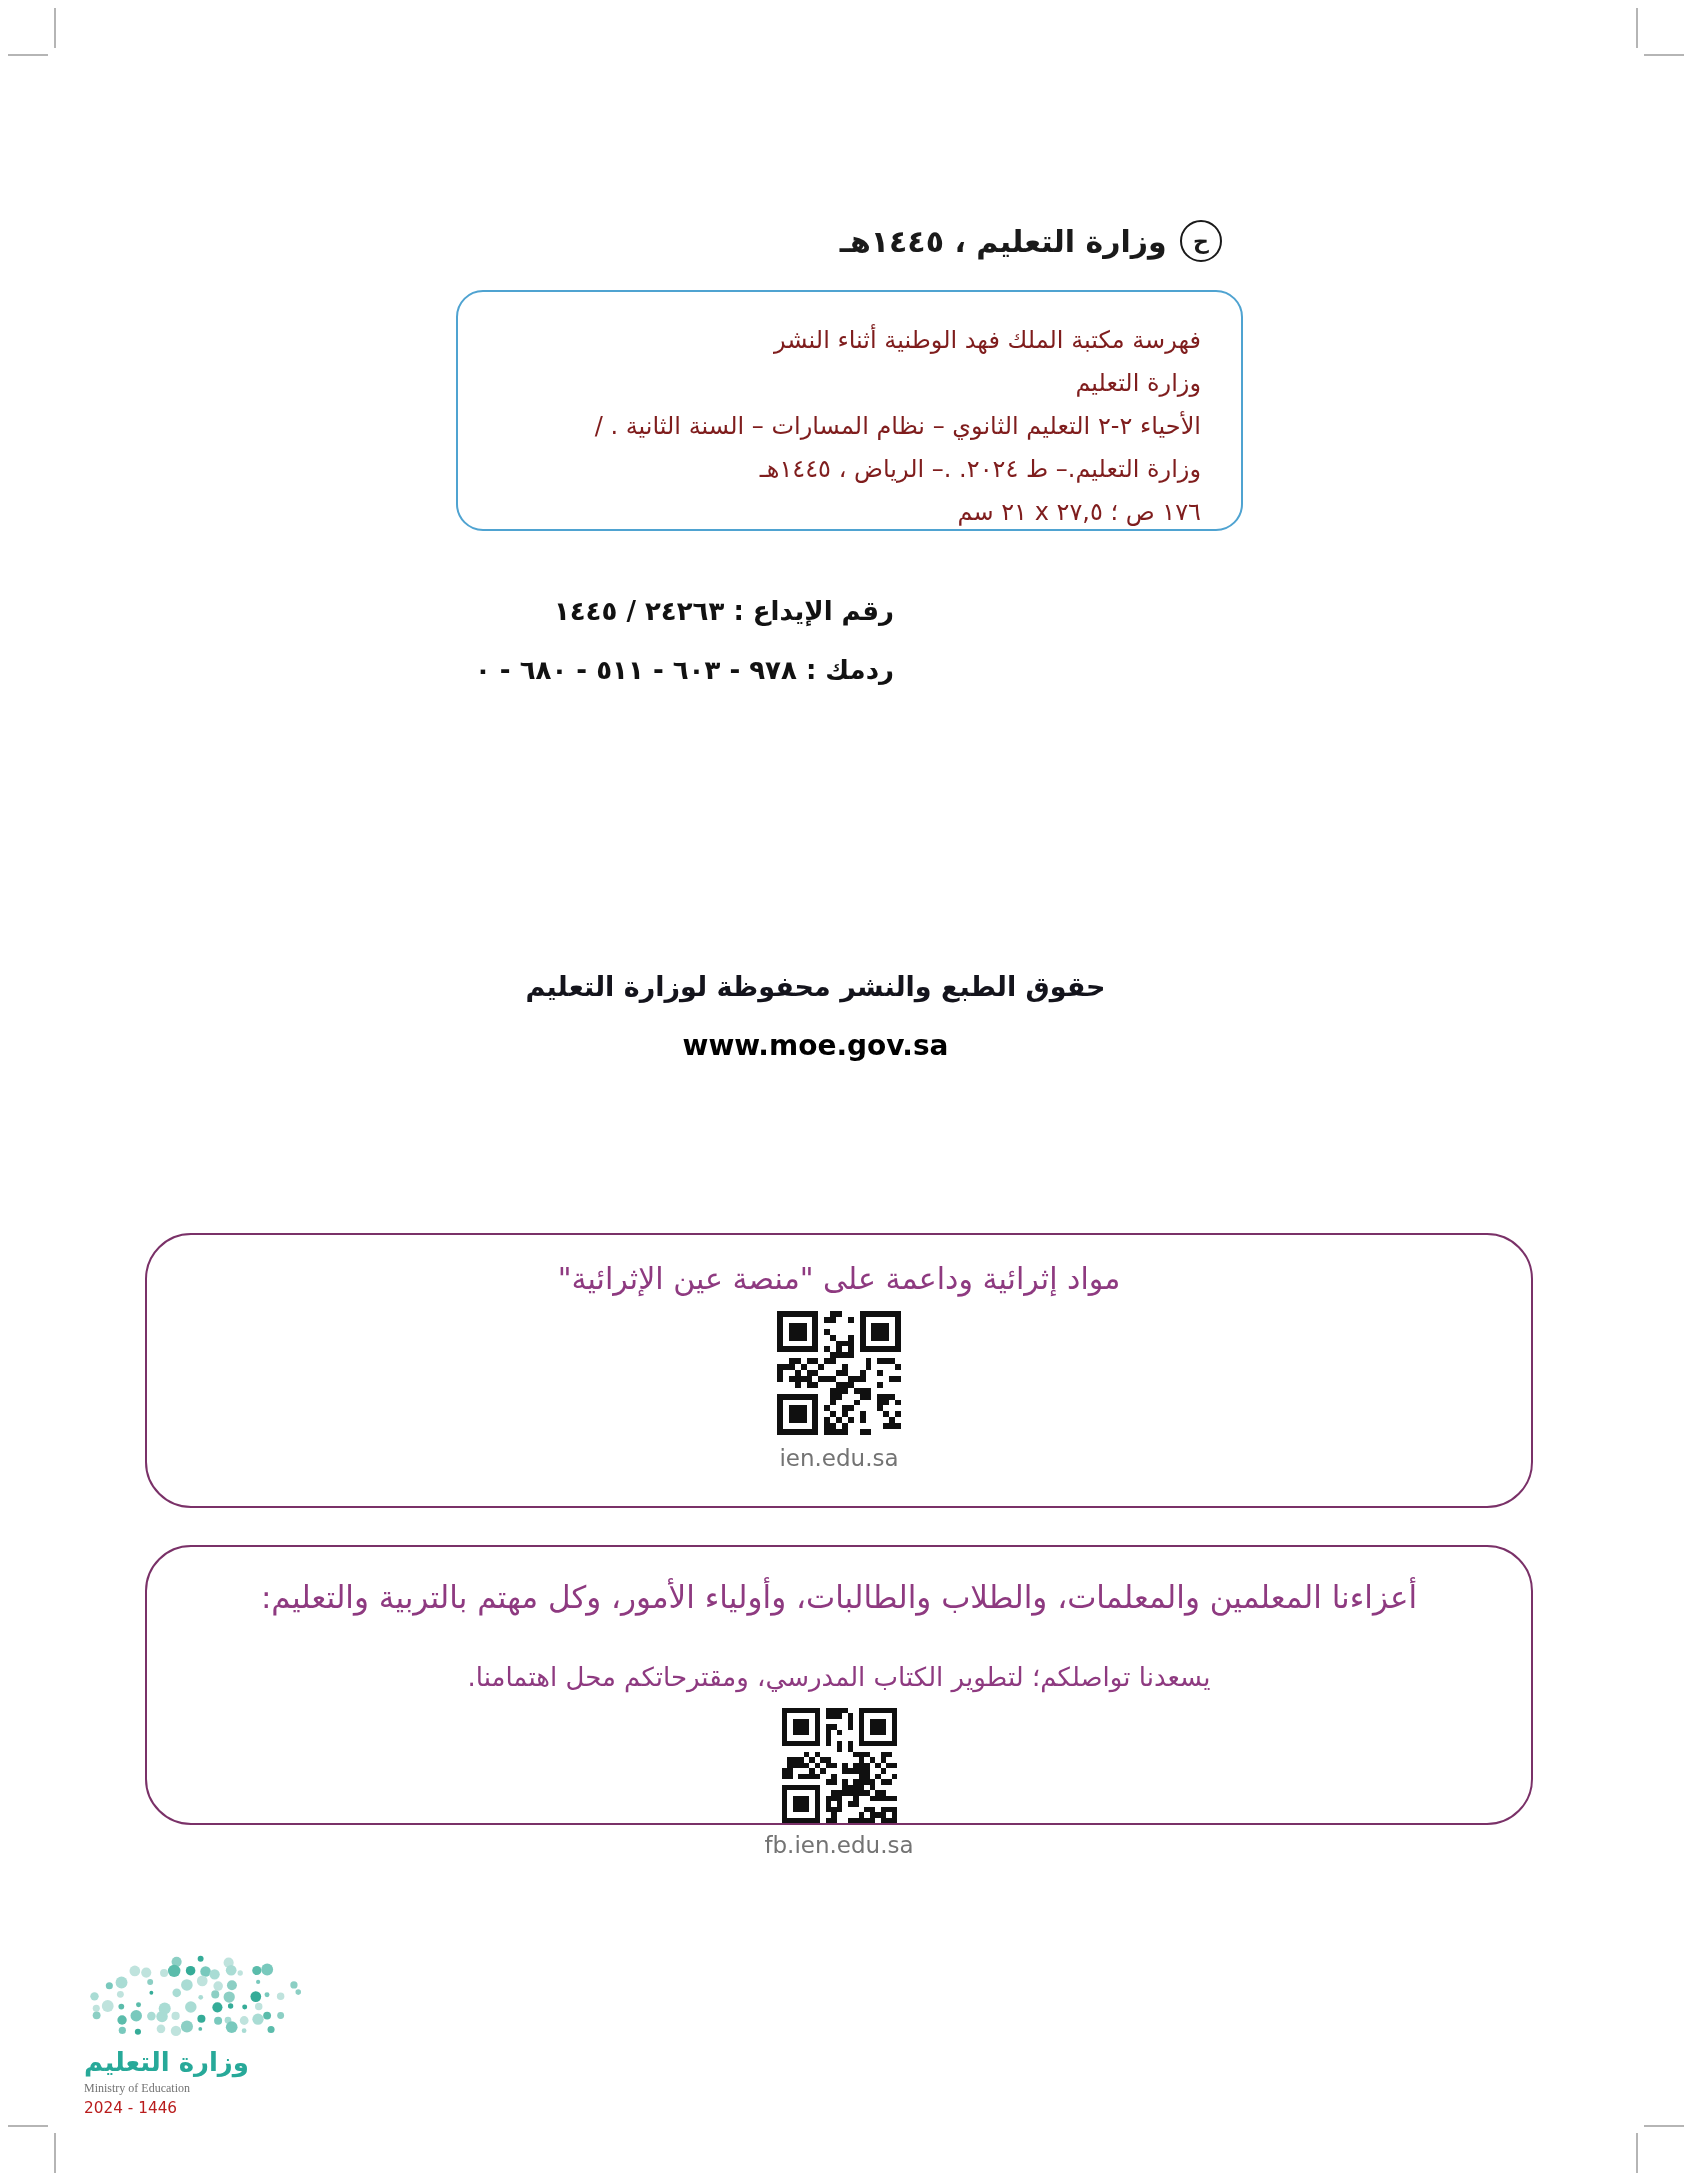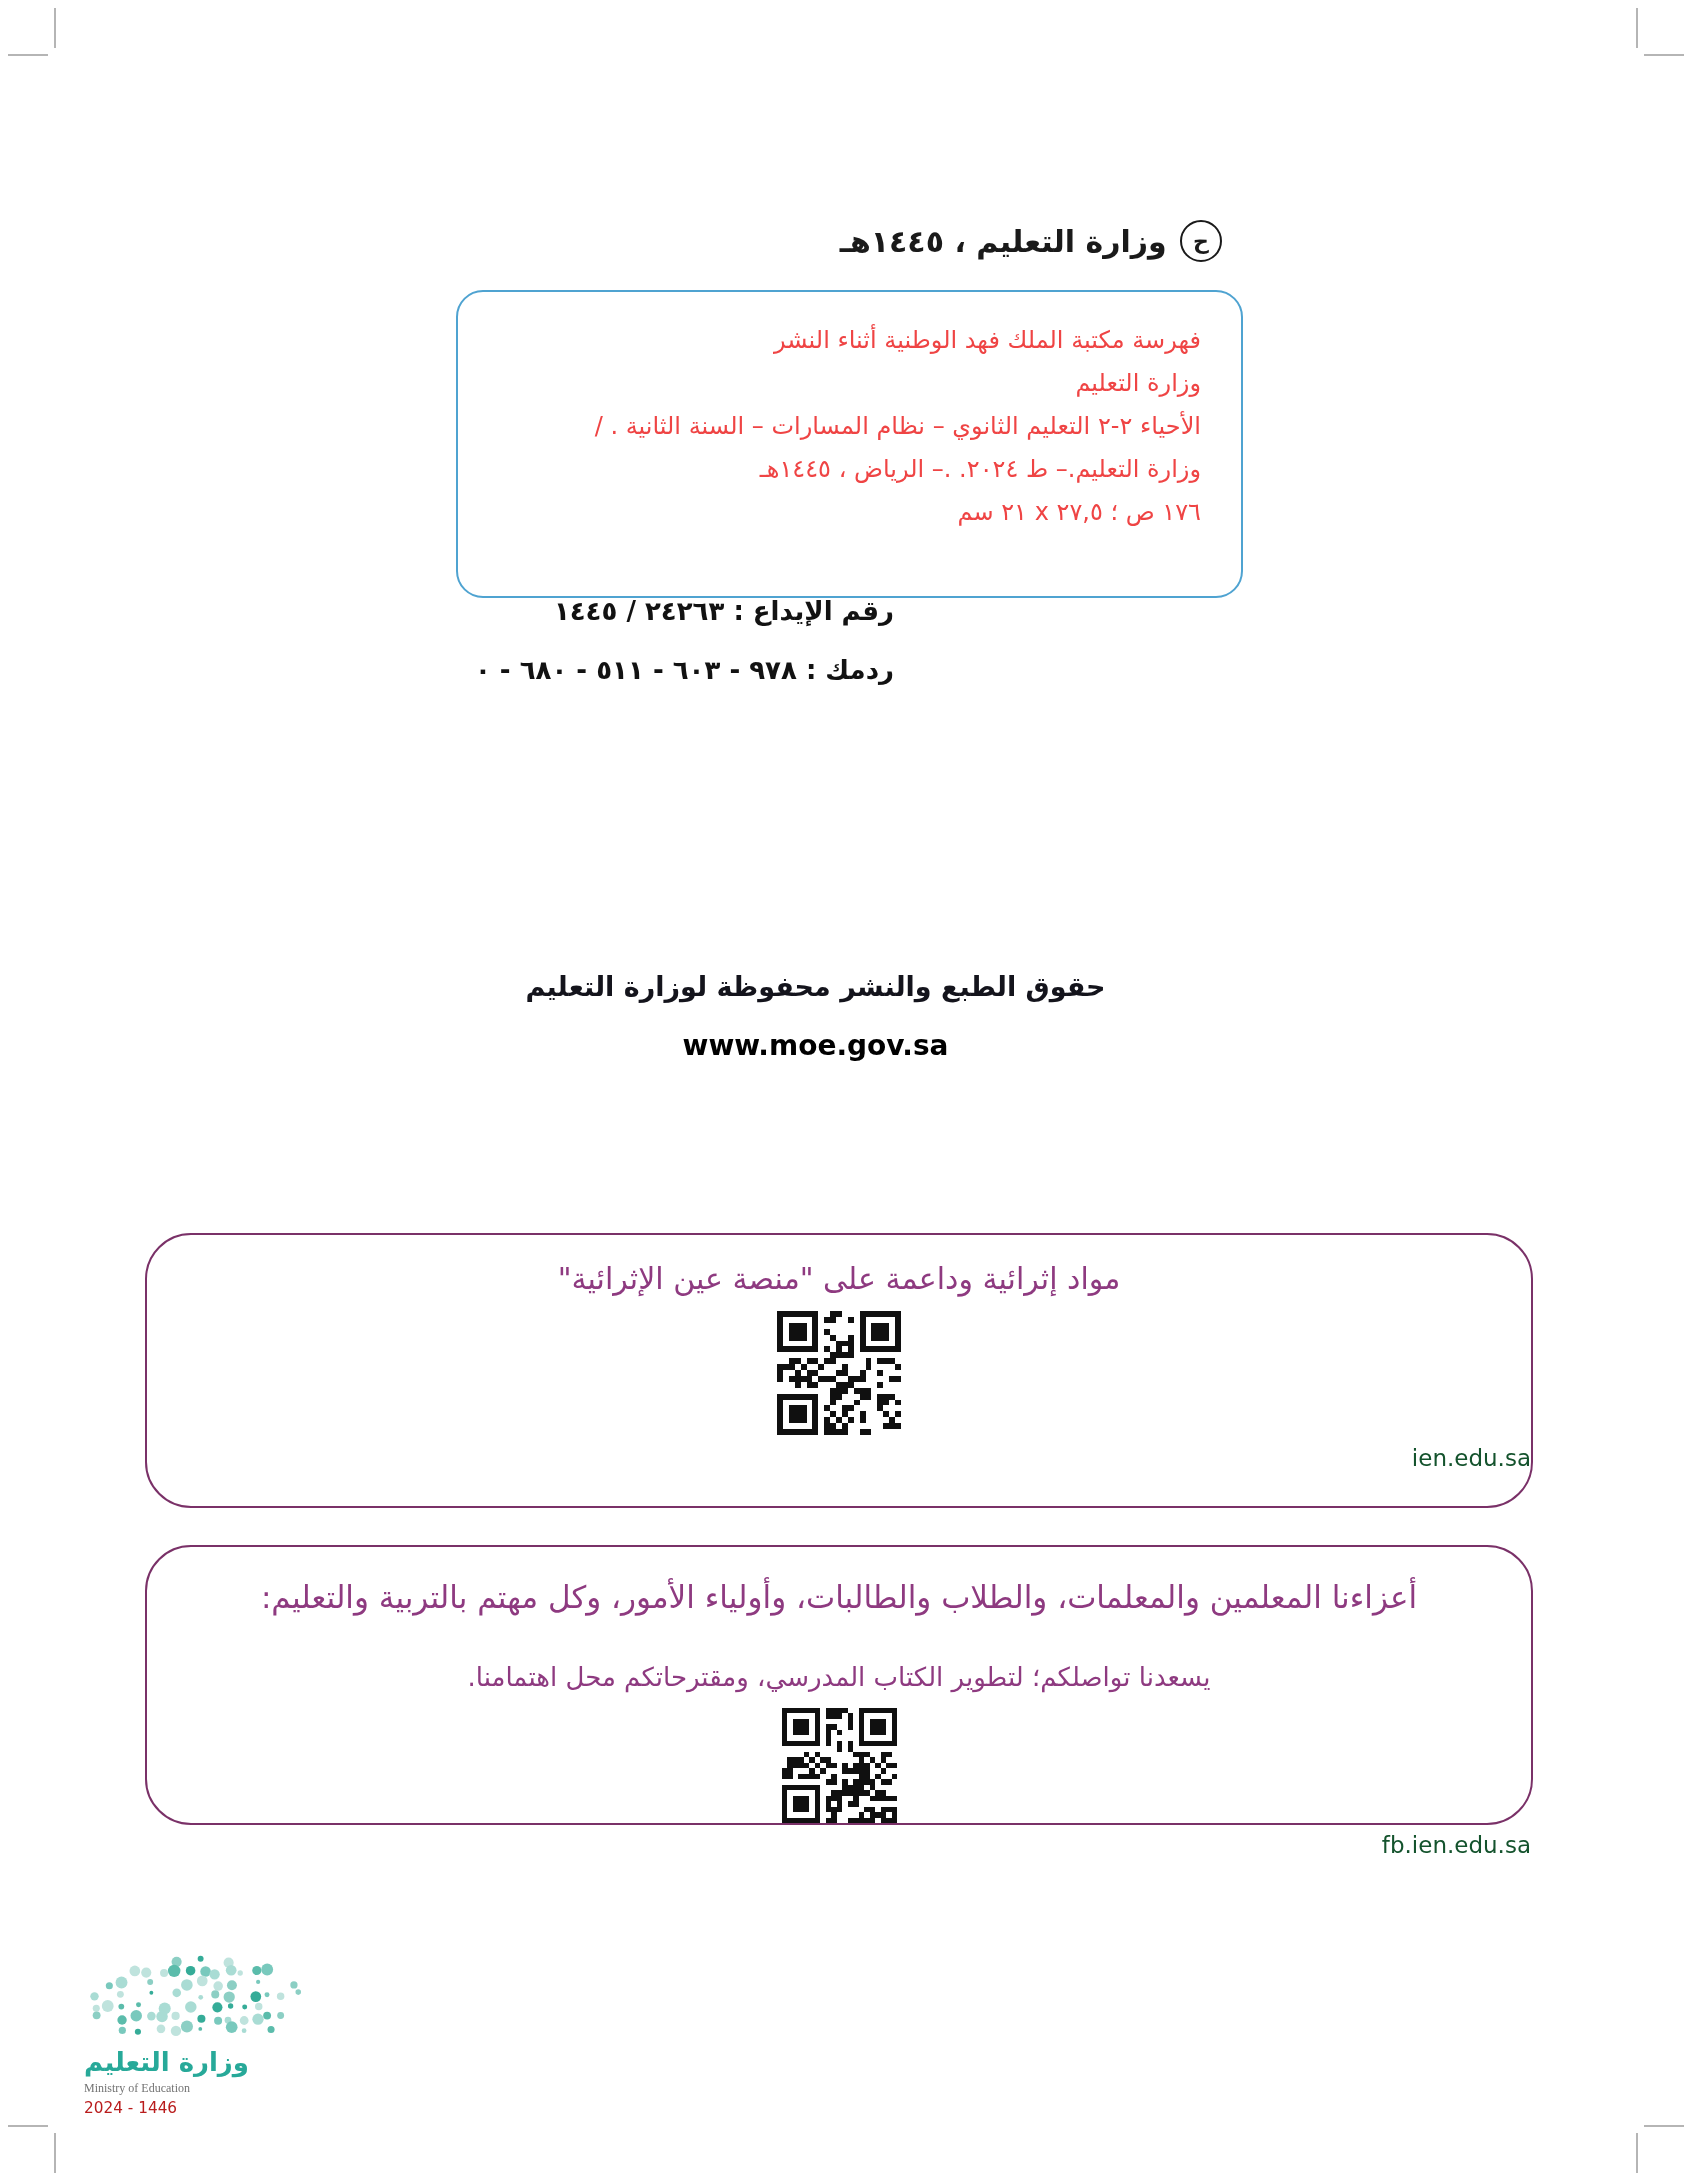--- a/index.html
+++ b/index.html
@@ -13,21 +13,21 @@
   .tl-h{top:54px;left:7.6px;} .tl-v{left:54px;top:7.6px;}
   .tr-h{top:54px;right:7.6px;} .tr-v{right:54px;top:7.6px;}
   .bl-h{bottom:54px;left:7.6px;} .bl-v{left:54px;bottom:7.6px;}
   .br-h{bottom:54px;right:7.6px;} .br-v{right:54px;bottom:7.6px;}
 
   
   .copyright-row{position:absolute;top:220px;right:470px;direction:rtl;display:flex;align-items:center;gap:13.4px;font-size:30px;font-weight:700;color:#1a1a1a;}
   .copyright-circle{width:38px;height:38px;border:2.4px solid #1a1a1a;border-radius:50%;display:flex;align-items:center;justify-content:center;font-size:22px;font-weight:700;flex:0 0 auto;}
 
   
-  .catalog-box{position:absolute;left:456px;top:290px;width:787px;height:308px;box-sizing:border-box;border:2.4px solid #4fa3d1;border-radius:27px;direction:rtl;padding:27px 40px;color:#ef4444;}
+  .catalog-box{position:absolute;left:456px;top:290px;width:787px;height:241px;box-sizing:border-box;border:2.4px solid #4fa3d1;border-radius:27px;direction:rtl;padding:27px 40px;color:#7f1d1d;}
   .catalog-box .line{font-size:24px;line-height:43px;white-space:nowrap;text-align:right;}
 
   
   .deposit{position:absolute;right:798px;top:591px;direction:rtl;text-align:right;color:#121212;font-weight:700;}
   .deposit .line{font-size:26px;line-height:40px;margin-bottom:19px;white-space:nowrap;}
   .num-ltr{direction:ltr;unicode-bidi:isolate;display:inline-block;}
 
   
   .rights{position:absolute;left:0;width:1631px;top:971px;text-align:center;color:#14141c;}
   .rights-line{font-size:27px;font-weight:700;}
@@ -37,21 +37,21 @@
   .pbox{position:absolute;left:145px;width:1388px;box-sizing:border-box;border:2.9px solid #7a3168;border-radius:46px;text-align:center;}
   .ien-box{top:1233px;height:275px;}
   .feedback-box{top:1545px;height:280px;direction:rtl;}
   .purple-text{color:#8e3a80;}
   .ien-title{padding-top:25px;font-size:30px;line-height:38px;}
   .fb-line1{padding-top:29px;font-size:31px;line-height:42px;white-space:nowrap;}
   .fb-line2{margin-top:38px;font-size:26px;line-height:42px;white-space:nowrap;}
   .qr{display:flex;justify-content:center;}
   .ien-box .qr{margin-top:13.4px;}
   .feedback-box .qr{margin-top:9.6px;}
-  .qr-caption{font-size:23px;color:#14532d;margin-top:9.6px;direction:ltr;text-align:right;}
+  .qr-caption{font-size:23px;color:#737373;margin-top:9.6px;direction:ltr;}
 
   
   .logo{position:absolute;left:84px;top:1945px;width:287px;text-align:left;}
   .logo-ar{direction:rtl;text-align:left;color:#27a999;font-size:26px;font-weight:700;margin-top:1.9px;}
   .logo-en{color:#737373;font-size:12px;margin-top:3.8px;font-family:Liberation Serif, serif;}
   .logo-years{color:#b91c1c;font-size:15.3px;margin-top:2.9px;}
 </style>
 </head>
 <body>
 

